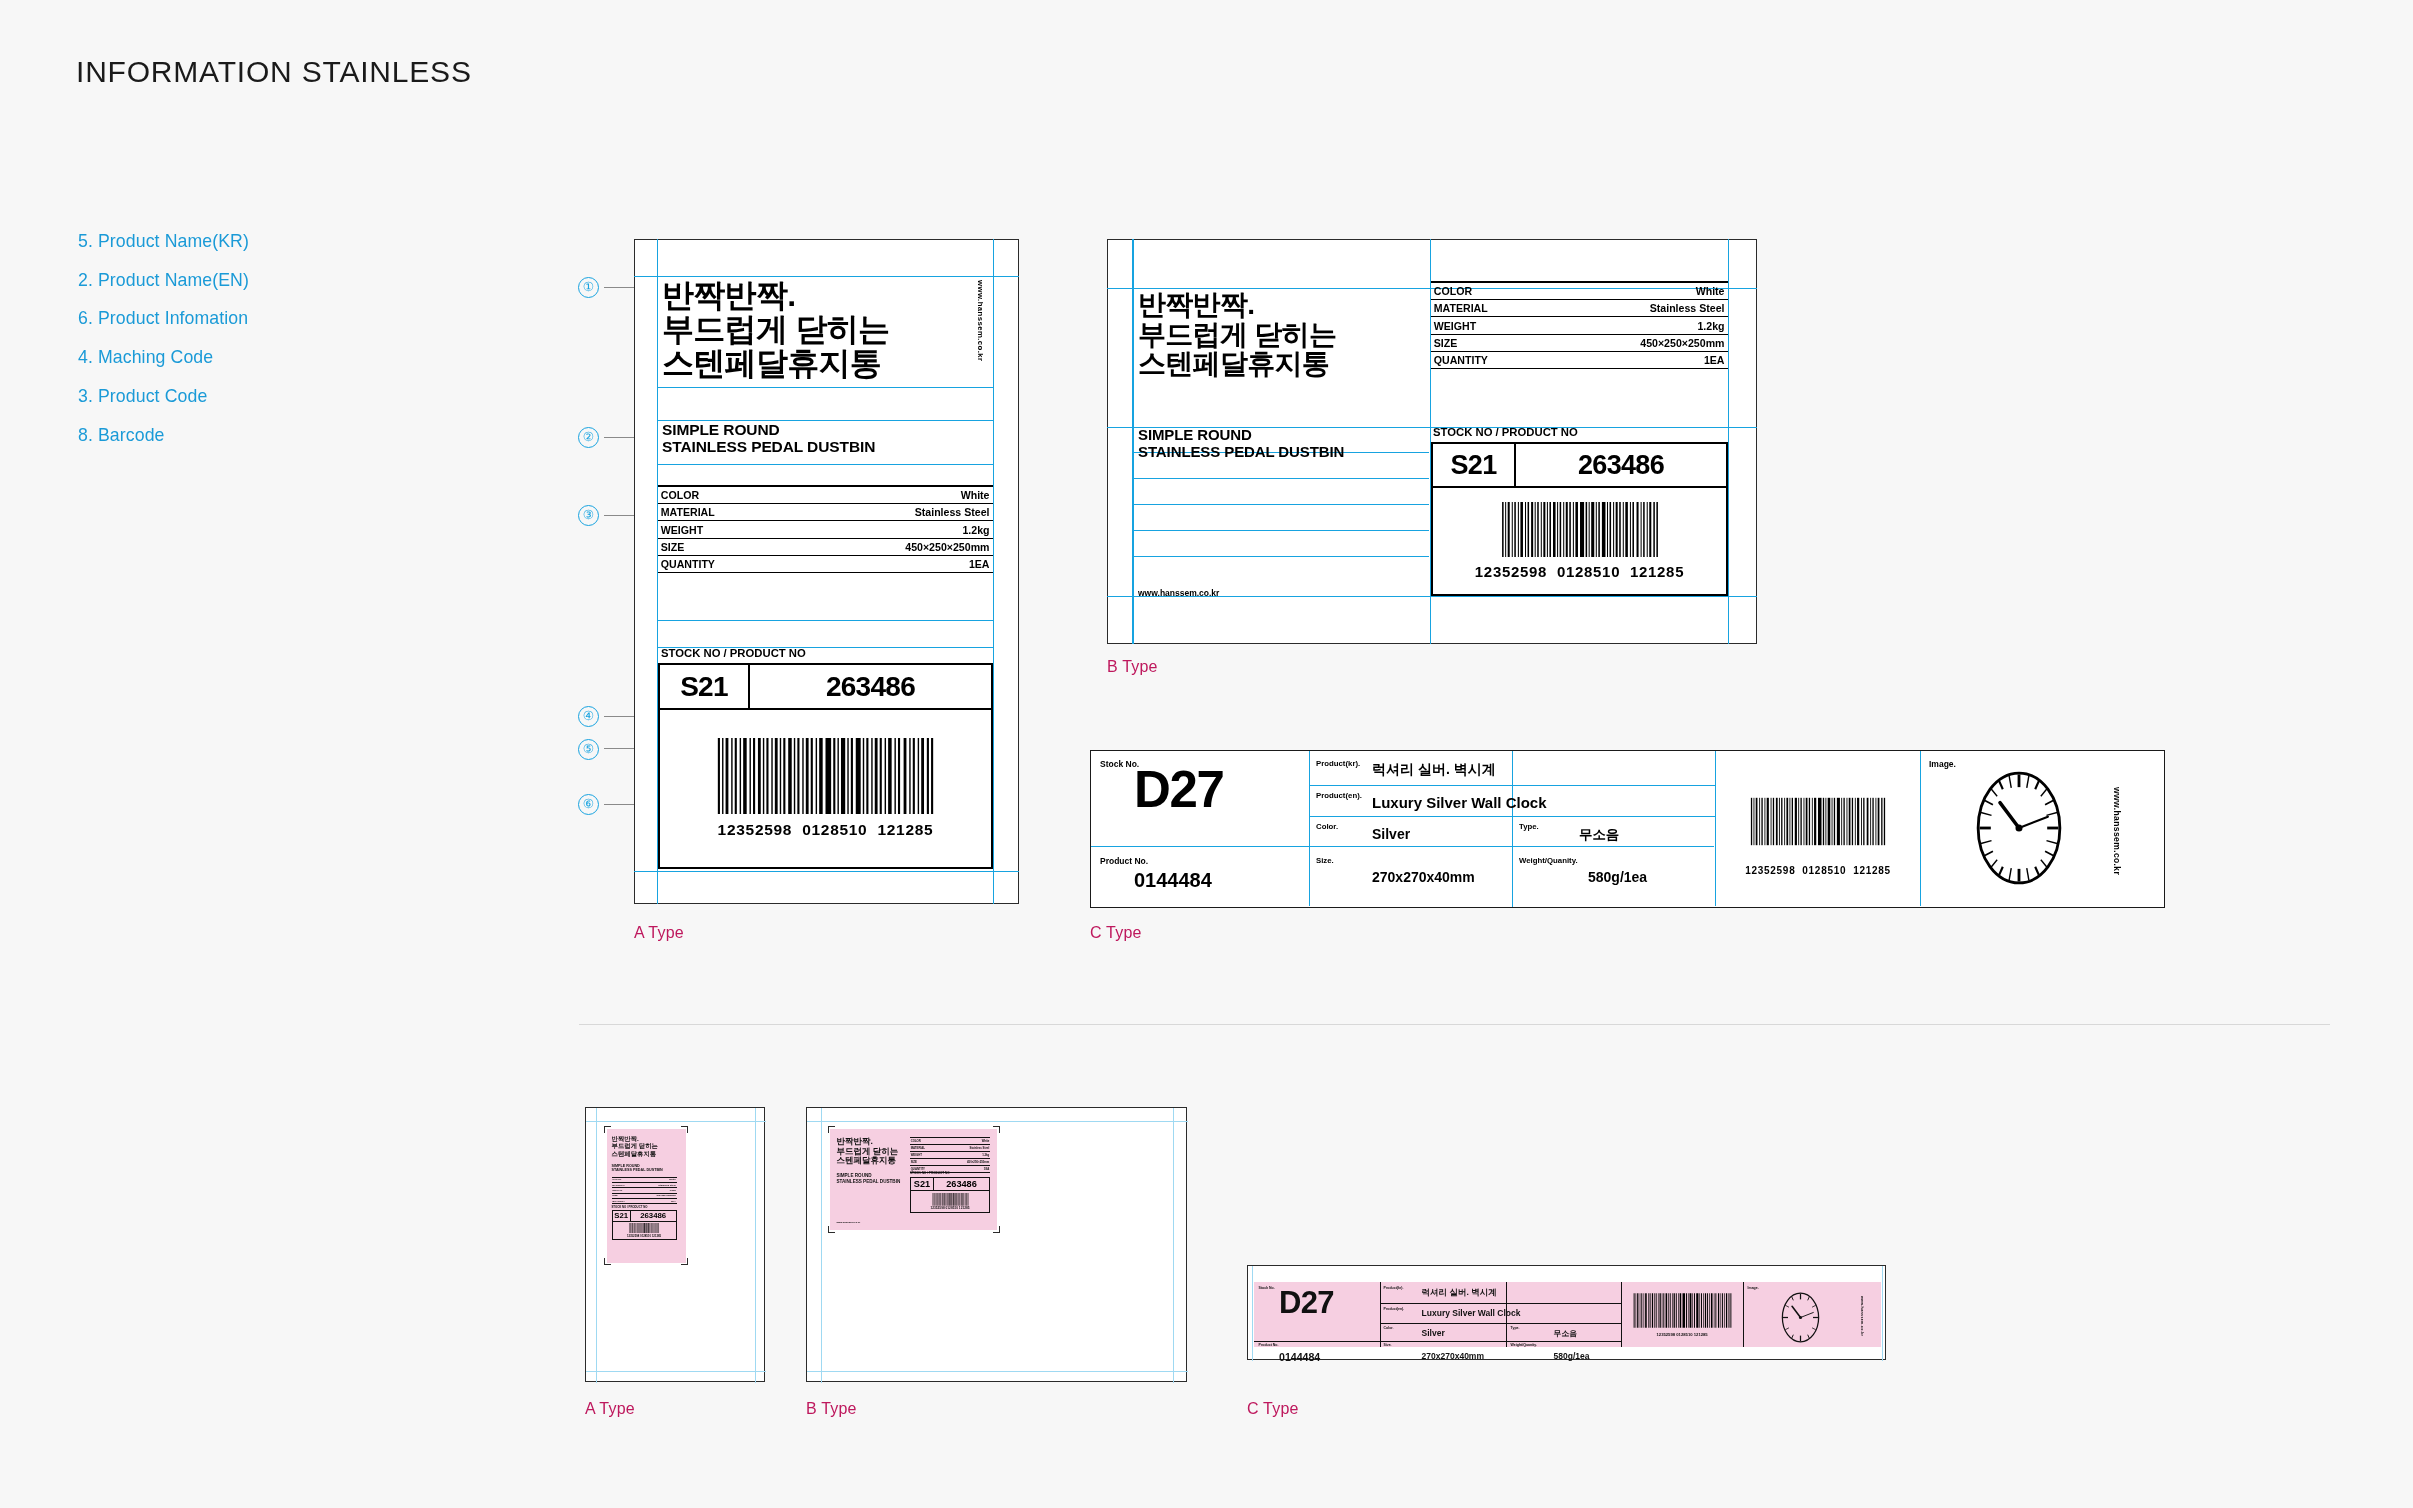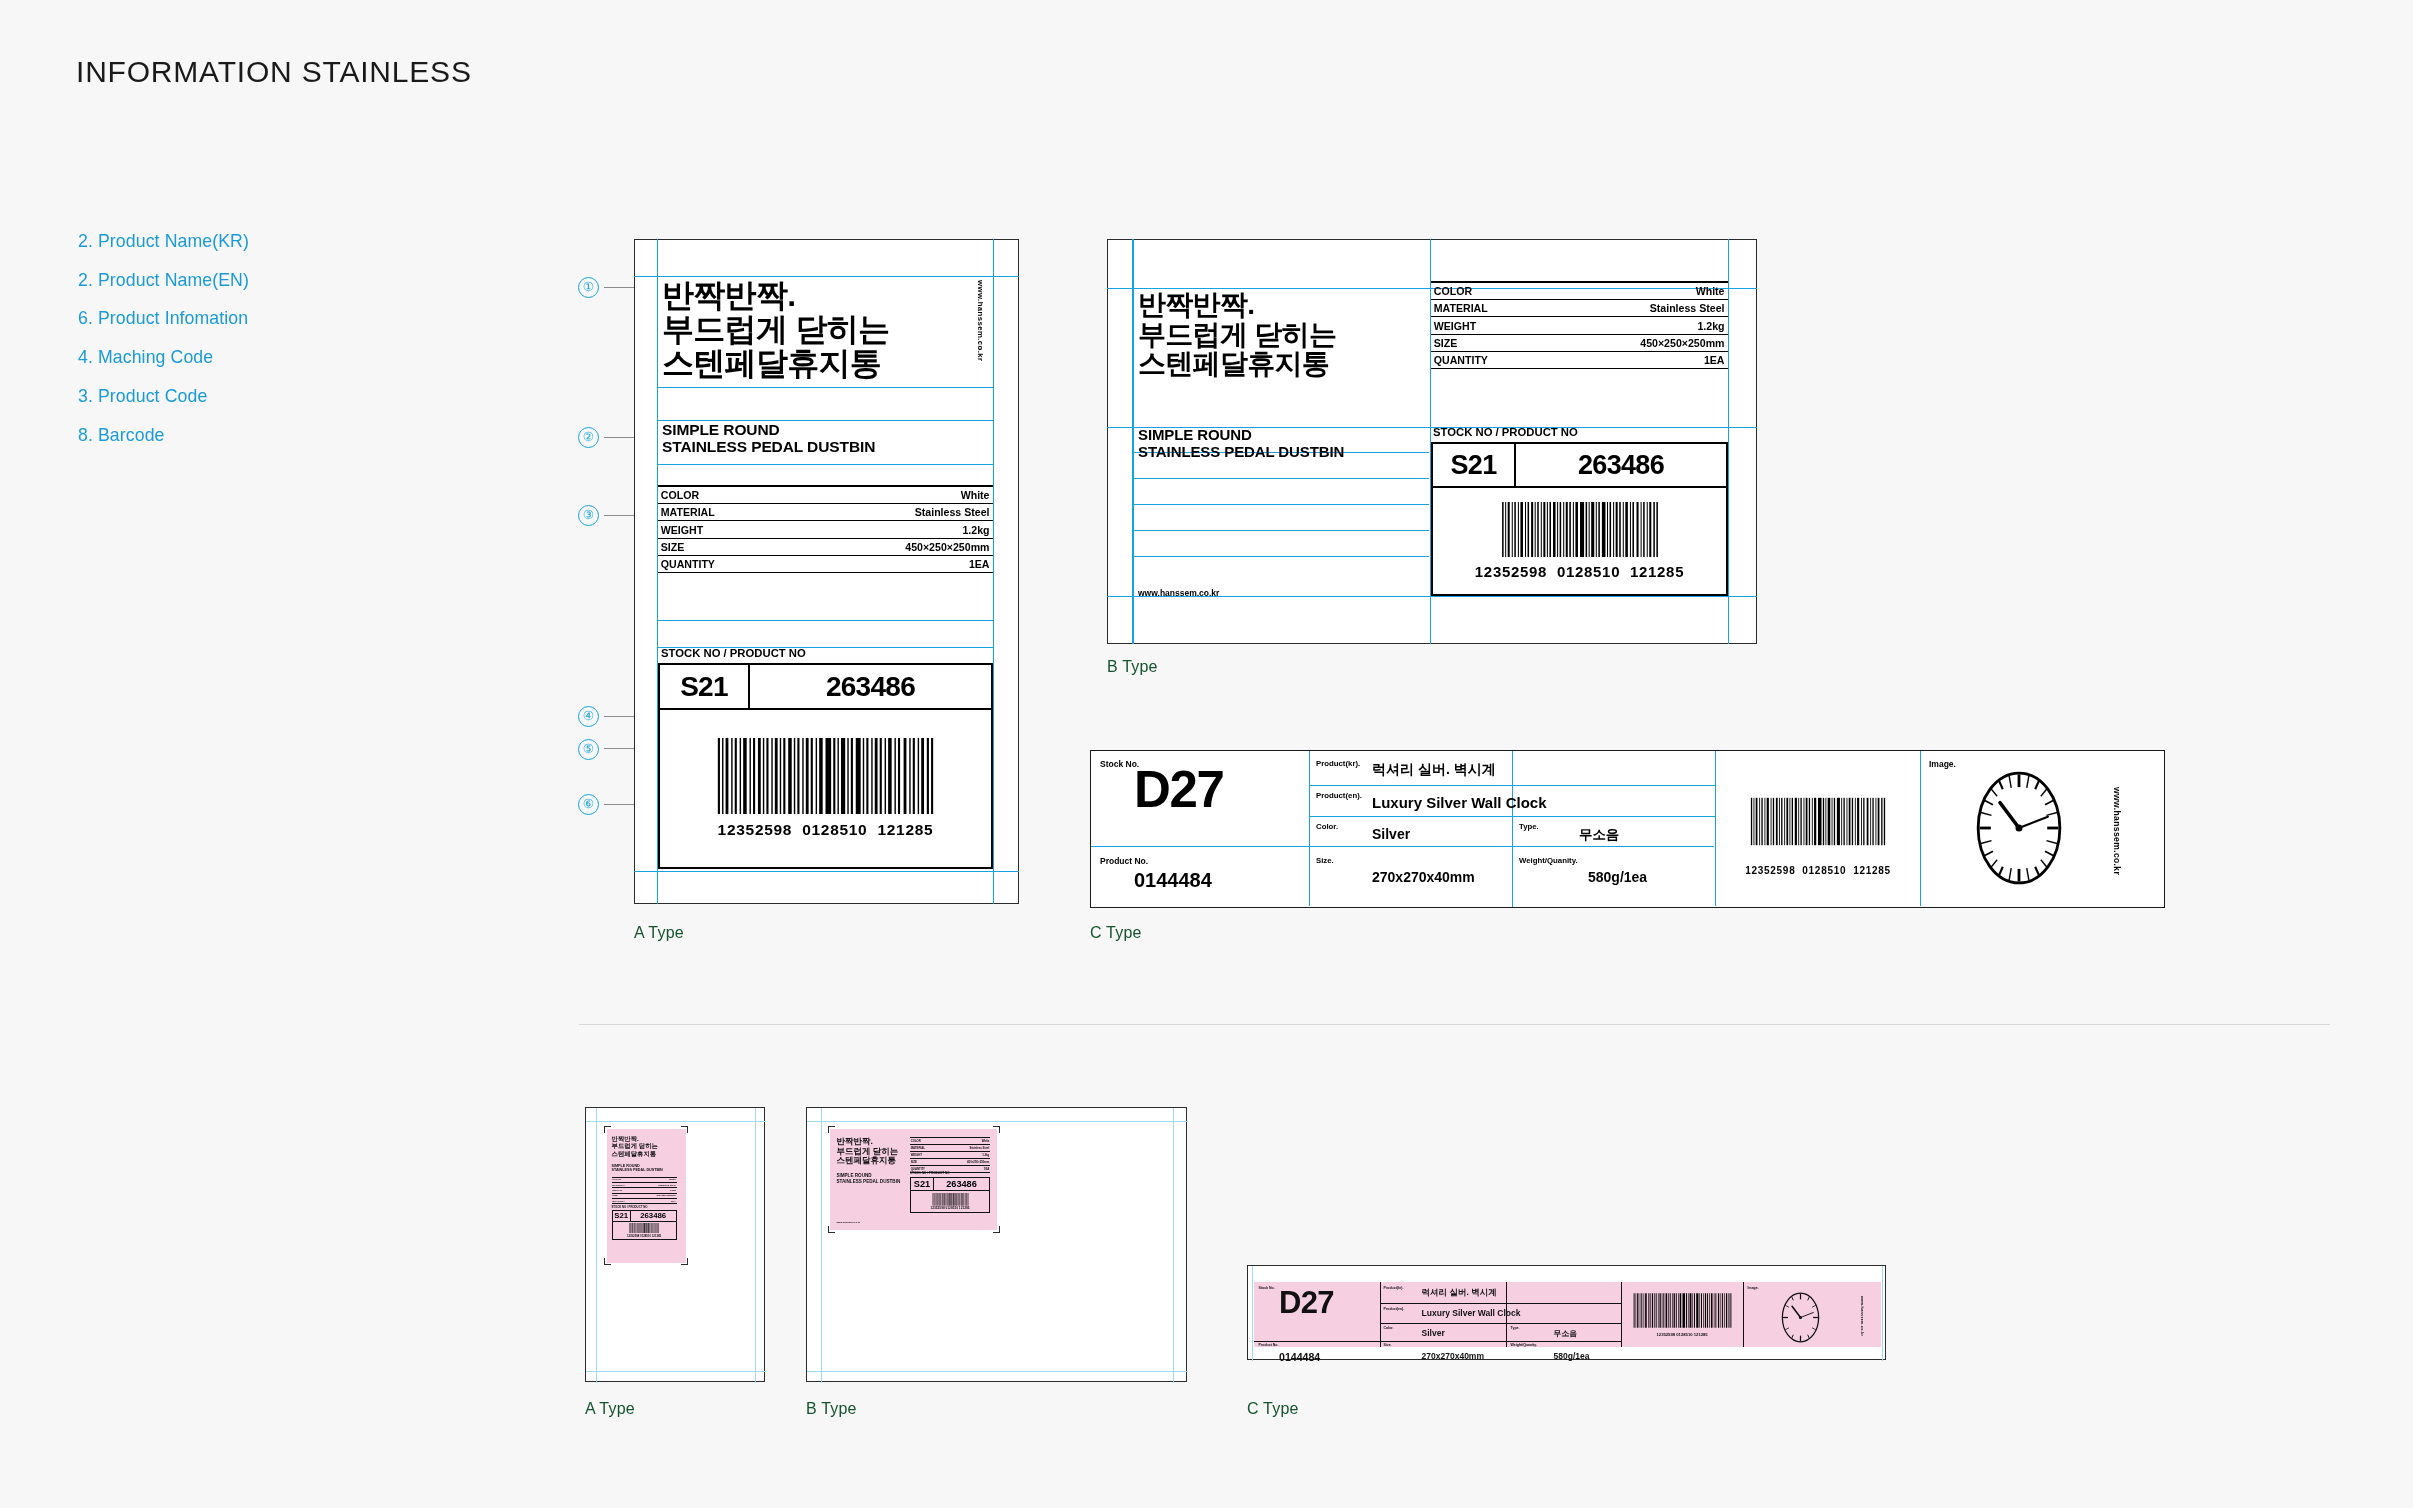--- a/index.html
+++ b/index.html
@@ -22,21 +22,21 @@
   .legend { position: absolute; left: 78px; top: 233px; }
   .legend-item {
     font-size: 17.7px; font-weight: 500; color: #1a9ad7;
     line-height: 1; margin-bottom: 21px; letter-spacing: 0.1px;
   }
 
   
   .artboard { position: absolute; background: #fff; }
   .artboard-frame { position:absolute; inset:0; border:1.4px solid #2b2b2b; }
   .caption {
-    position: absolute; font-size: 16px; color: #14532d; letter-spacing: 0.2px;
+    position: absolute; font-size: 16px; color: #be185d; letter-spacing: 0.2px;
   }
 
   
   .g { position: absolute; background: #17a3e0; }
   .gv { width: 1.4px; }
   .gh { height: 1.4px; }
 
   
   .callout-line { position: absolute; height: 1.4px; background: #8a8a8a; }
   .callout-num {
@@ -106,21 +106,21 @@
   .mini-barbox { border:1.1px solid #111; border-top:none; display:flex; flex-direction:column; align-items:center; justify-content:center; }
 </style>
 </head>
 <body>
 
 <div class="page">
 
   <div class="page-title">INFORMATION STAINLESS</div>
 
   <div class="legend">
-    <div class="legend-item">2. Product Name(KR)</div>
+    <div class="legend-item">5. Product Name(KR)</div>
     <div class="legend-item">2. Product Name(EN)</div>
     <div class="legend-item">6. Product Infomation</div>
     <div class="legend-item">4. Maching Code</div>
     <div class="legend-item">3. Product Code</div>
     <div class="legend-item">8. Barcode</div>
   </div>
 
   <div class="callout-num" style="left:578px; top:277px;">①</div>
   <div class="callout-line" style="left:604px; top:287px; width:79px;"></div>
 

